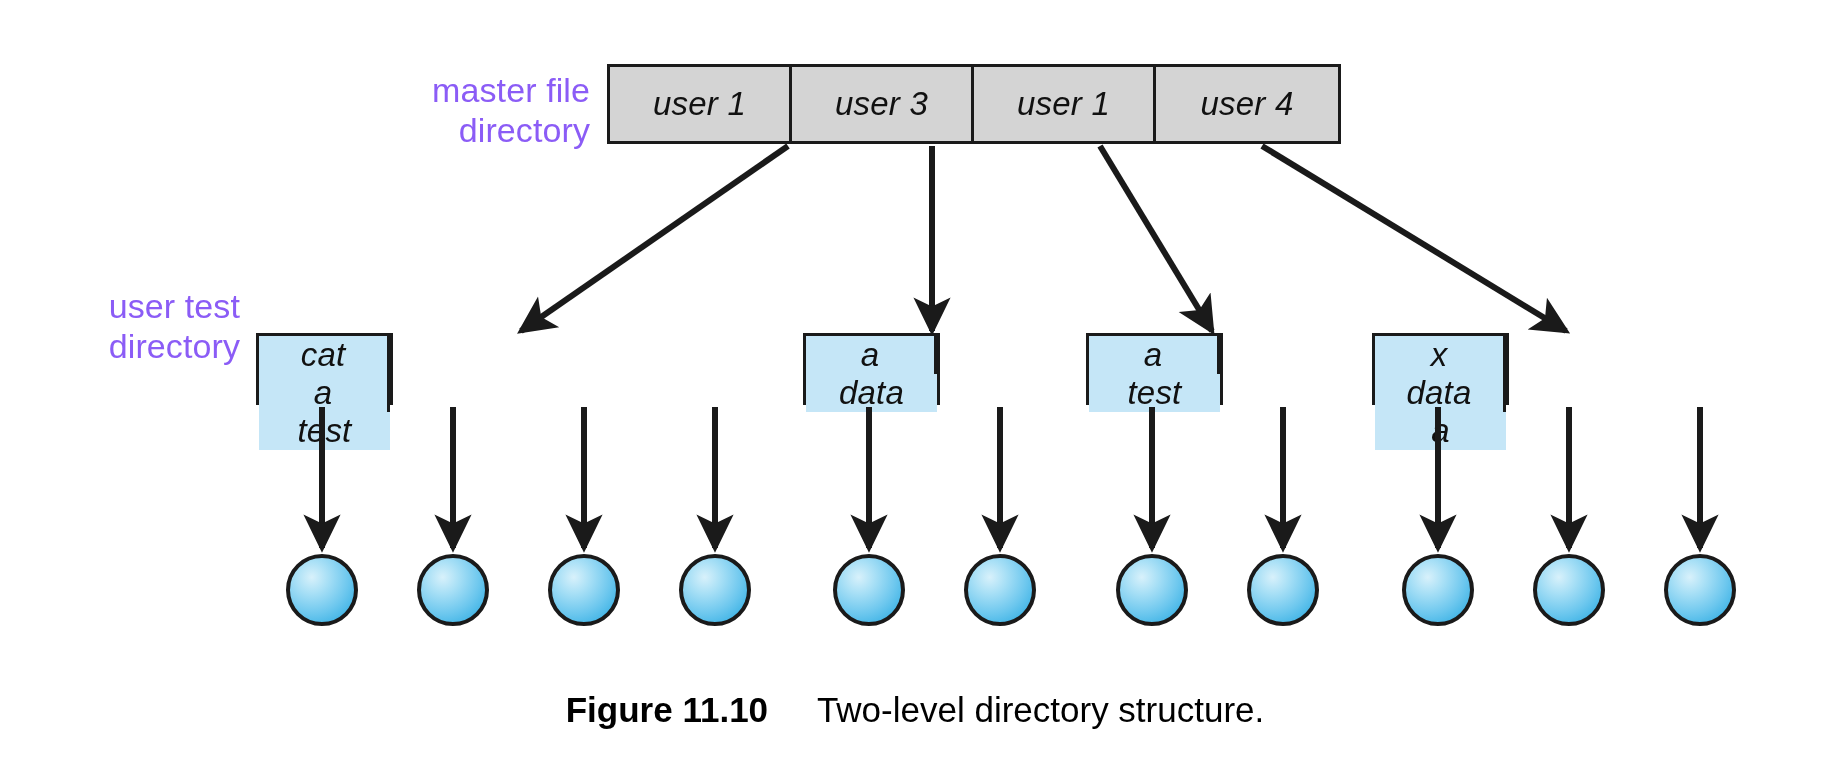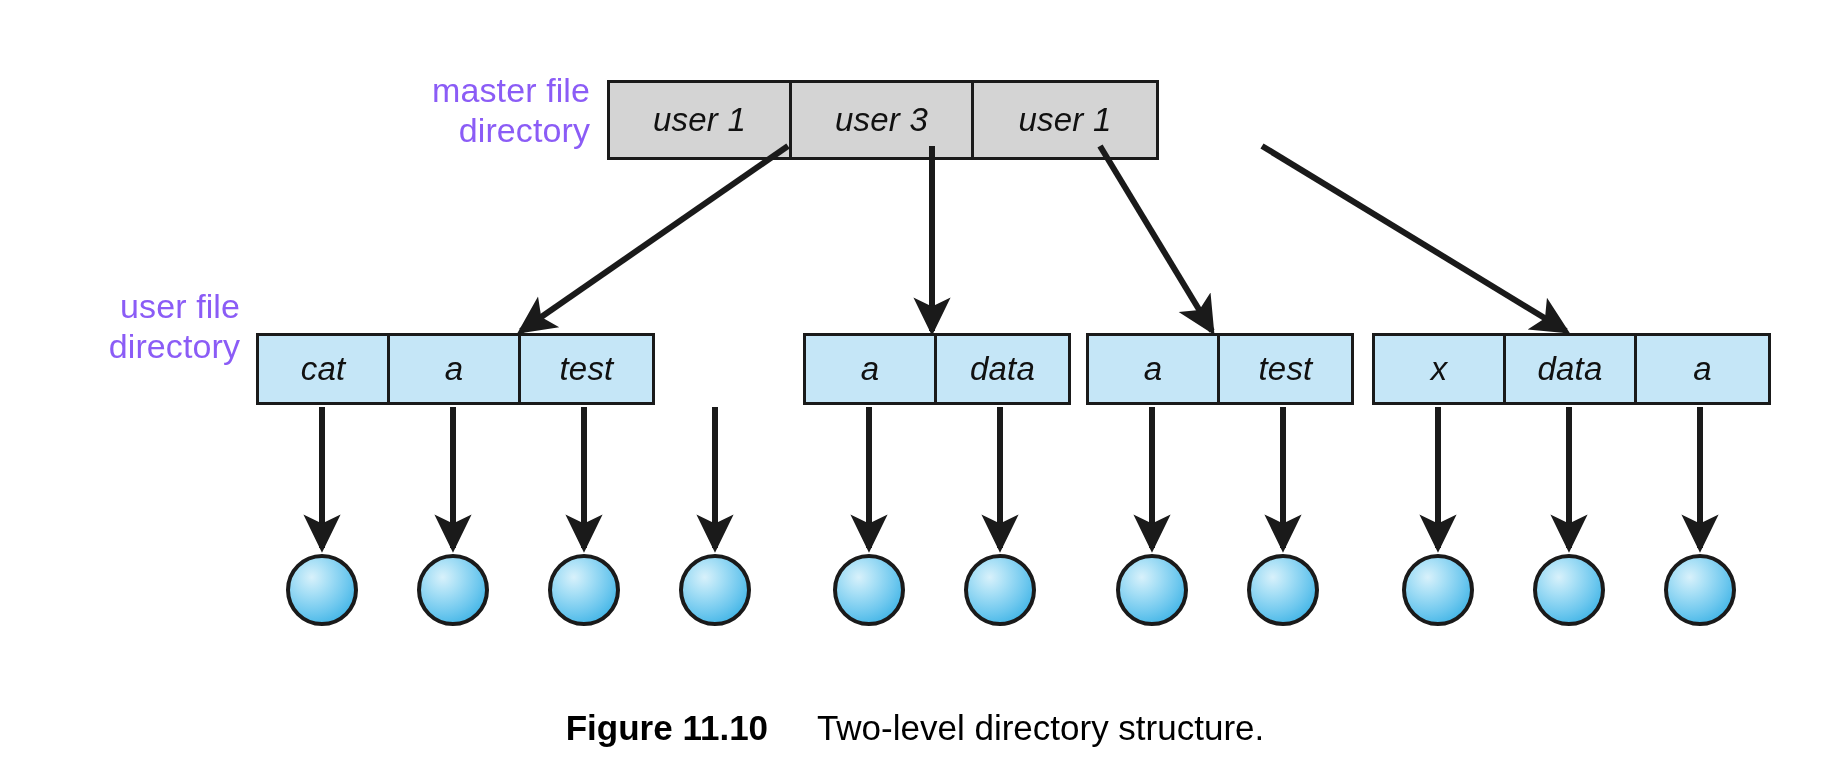--- a/index.html
+++ b/index.html
@@ -57,34 +57,35 @@
     font-style: italic;
     font-size: 33px;
     color: #111111;
     letter-spacing: .2px;
   }
   .dir-cell:last-child { border-right: none; }
 
   
   #mfd {
     left: 607px;
-    top: 80px;
+    top: 64px;
     height: 80px;
     background: #d4d4d4;
   }
   #mfd .dir-cell {
     width: 182px;
     background: #d4d4d4;
   }
 
   
   .ufd {
     top: 333px;
     height: 72px;
     background: #c5e6f7;
+    flex-direction: column;
   }
   .ufd .dir-cell {
     background: #c5e6f7;
     width: 131px;
   }
   #ufd-1 { left: 256px; }
   #ufd-2 { left: 803px; }
   #ufd-3 { left: 1086px; }
   #ufd-4 { left: 1372px; }
 
@@ -116,45 +117,45 @@
 
   
   #caption {
     position: absolute;
     left: 0;
     top: 690px;
     width: 1830px;
     text-align: center;
     font-size: 35px;
     color: #000000;
-    margin-top: 18px;
   }
   #caption .cap-strong {
     font-weight: bold;
   }
   #caption .cap-gap {
     display: inline-block;
     width: 30px;
   }
 </style>
 </head>
 <body>
 
 <div id="figure-root">
 
   <div class="row-label" id="mfd-label">master file
 directory</div>
 
-  <div class="row-label" id="ufd-label">user file
+  <div class="row-label" id="ufd-label">user test
 directory</div>
 
   <div class="dir-table" id="mfd">
     <div class="dir-cell">user 1</div>
     <div class="dir-cell">user 3</div>
     <div class="dir-cell">user 1</div>
+    <div class="dir-cell">user 4</div>
   </div>
 
   <div class="dir-table ufd" id="ufd-1">
     <div class="dir-cell">cat</div>
     <div class="dir-cell">a</div>
     <div class="dir-cell">test</div>
   </div>
 
   <div class="dir-table ufd" id="ufd-2">
     <div class="dir-cell">a</div>

